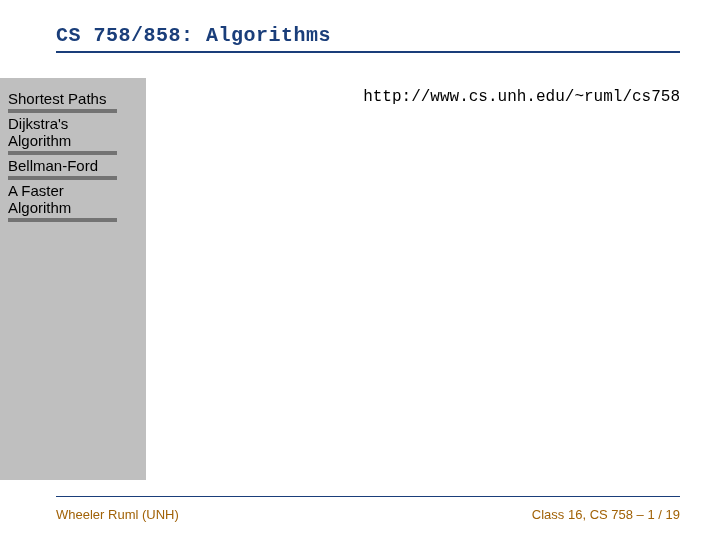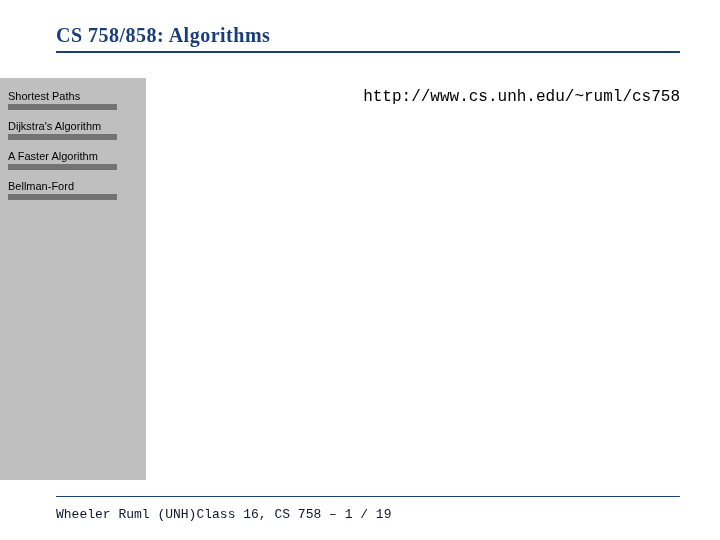--- a/index.html
+++ b/index.html
@@ -9,21 +9,21 @@
       background: #fff;
       font-family: Georgia, 'Times New Roman', serif;
       position: relative;
       overflow: hidden;
     }
     .title-container {
       padding: 24px 0 0 56px;
     }
     .title {
       color: #1a3e7a;
-      font-family: Liberation Serif, serif;
+      font-family: Liberation Mono, monospace;
       font-weight: bold;
       font-size: 20px;
       letter-spacing: 0.5px;
     }
     .title-rule {
       margin-top: 4px;
       border: none;
       border-top: 2px solid #1a3e7a;
       margin-left: 56px;
       margin-right: 40px;
@@ -36,25 +36,24 @@
       bottom: 60px;
       display: flex;
     }
     .sidebar {
       width: 146px;
       background: #bfbfbf;
       padding: 10px 8px 10px 8px;
     }
     .sidebar-item {
       font-family: Arial, Helvetica, sans-serif;
-      font-size: 11px;
+      font-size: 15px;
       color: #000;
-      border-bottom: 6px solid #737373;
+      border-bottom: 4px solid #737373;
       padding: 2px 0 2px 0;
-      margin-bottom: 8px;
       width: 84%;
       cursor: pointer;
     }
     .main {
       flex: 1;
       padding: 10px 40px 0 60px;
     }
     .url-text {
       font-family: 'Courier New', Courier, monospace;
       font-size: 16px;
@@ -67,46 +66,47 @@
       right: 40px;
       bottom: 18px;
     }
     .footer-rule {
       border: none;
       border-top: 1.5px solid #1a3e7a;
       margin-bottom: 10px;
     }
     .footer-row {
       display: flex;
-      font-family: Liberation Mono, monospace;
+      justify-content: space-between;
+      font-family: Liberation Sans, sans-serif;
       font-size: 13px;
-      color: #0f172a;
+      color: #a16207;
     }
   </style>
 </head>
 <body>
 
 <div class="title-container">
   <div class="title">CS 758/858: Algorithms</div>
 </div>
 <hr class="title-rule">
 
 <div class="content-area">
   <div class="sidebar">
     <div class="sidebar-item">
       <span>Shortest Paths</span>
     </div>
     <div class="sidebar-item">
       <span>Dijkstra's Algorithm</span>
     </div>
     <div class="sidebar-item">
-      <span>A Faster Algorithm</span>
+      <span>Bellman-Ford</span>
     </div>
     <div class="sidebar-item">
-      <span>Bellman-Ford</span>
+      <span>A Faster Algorithm</span>
     </div>
   </div>
   <div class="main">
     <div class="url-text">http://www.cs.unh.edu/~ruml/cs758</div>
   </div>
 </div>
 
 <div class="footer">
   <hr class="footer-rule">
   <div class="footer-row">

